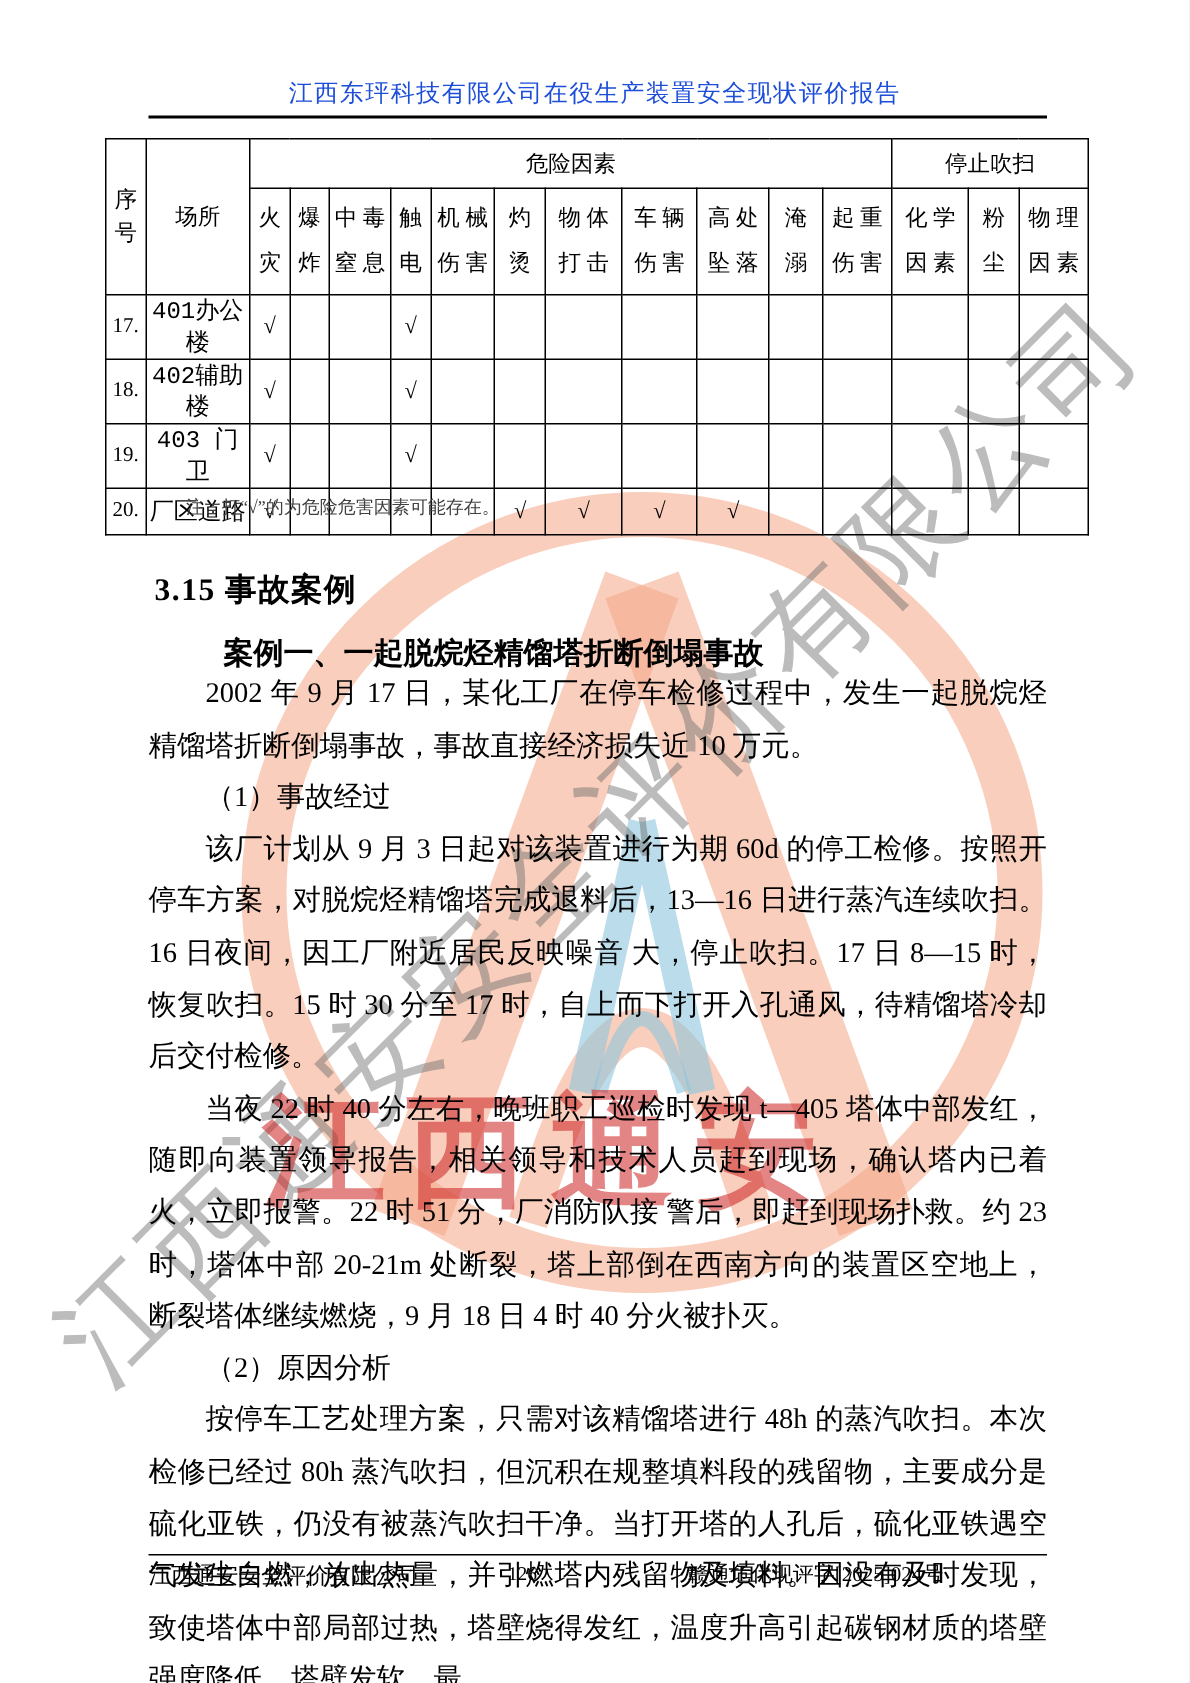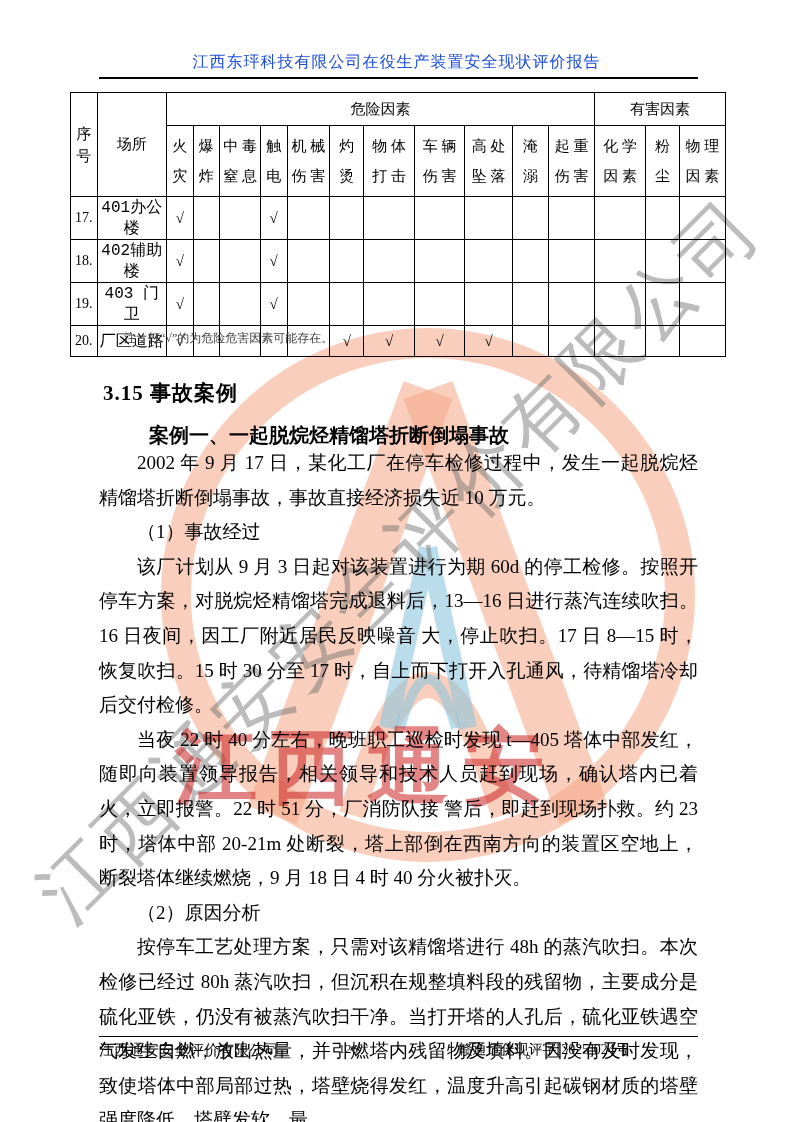--- a/index.html
+++ b/index.html
@@ -79,21 +79,21 @@
       <col style="width:50px">
         <col style="width:33px">
         <col style="width:45px">
     </colgroup>
     <thead>
       <tr>
         <th rowspan="2" class="vstack">序
 号</th>
         <th rowspan="2" style="font-size:15px;">场所</th>
         <th colspan="11" class="group-cell">危险因素</th>
-        <th colspan="3" class="group-cell">有害因素</th>
+        <th colspan="3" class="group-cell">停止吹扫</th>
       </tr>
       <tr>
           <th class="factor-cell">火
 灾</th>
           <th class="factor-cell">爆
 炸</th>
           <th class="factor-cell">中 毒
 窒 息</th>
           <th class="factor-cell">触
 电</th>

